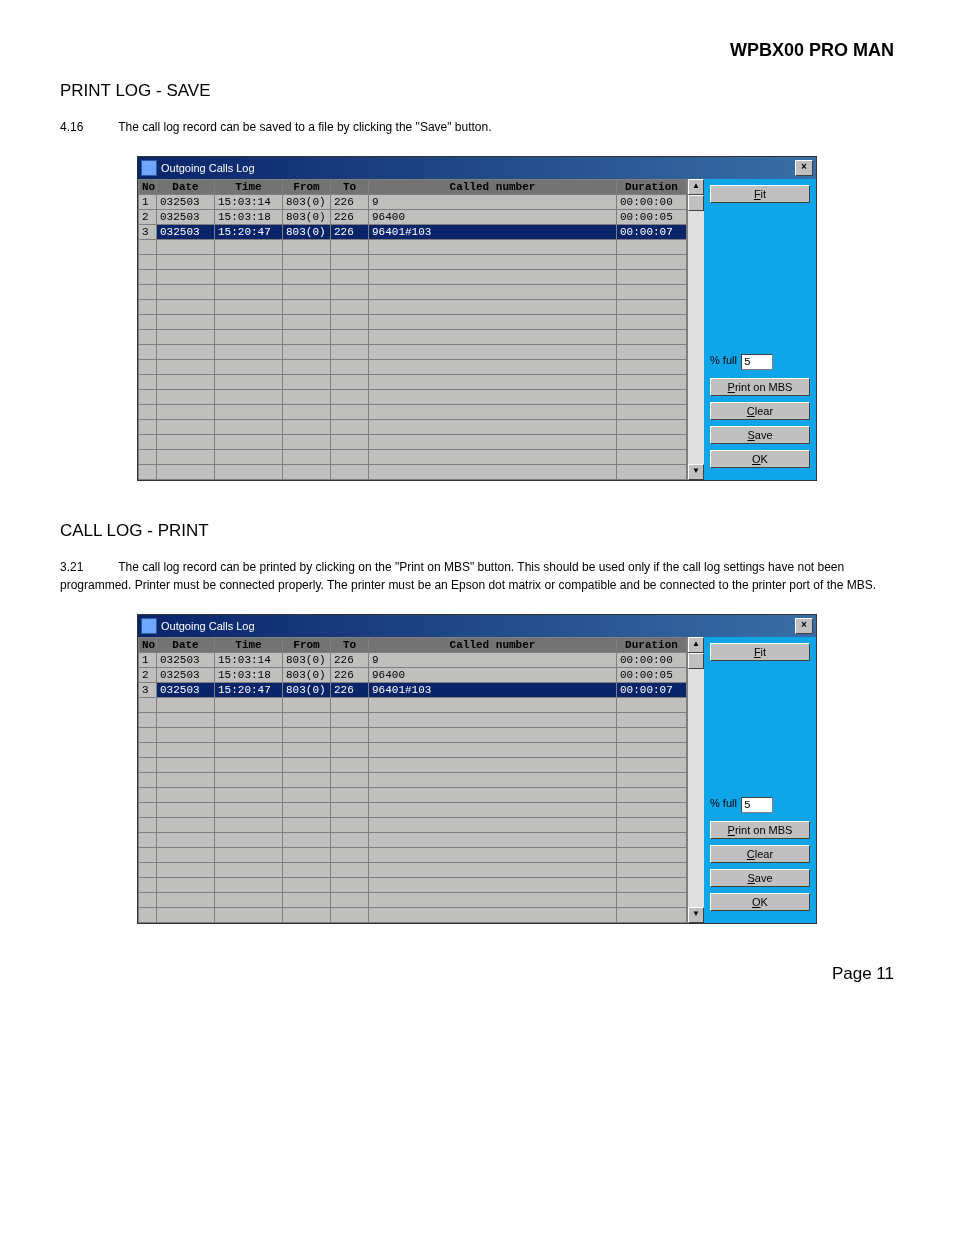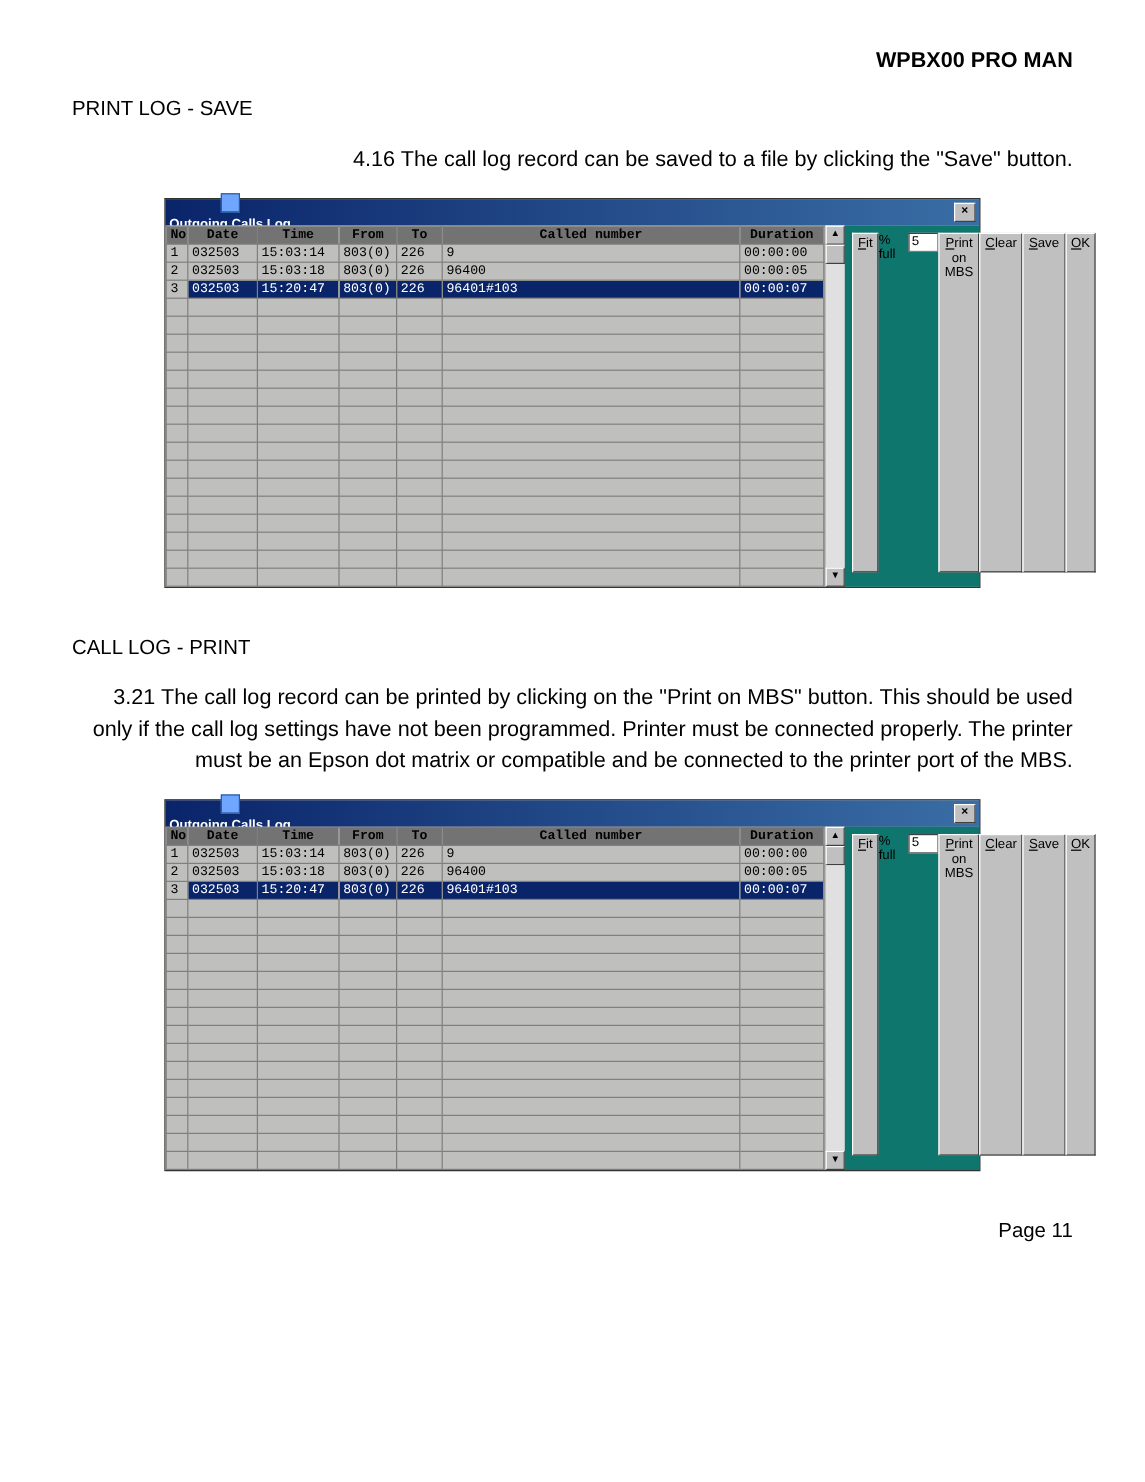--- a/index.html
+++ b/index.html
@@ -15,24 +15,23 @@
     text-align: right;
     font-weight: bold;
     font-size: 18px;
     margin-bottom: 20px;
   }
   .section-title {
     font-size: 17px;
     margin-bottom: 18px;
   }
   .para {
-    font-size: 18px;
+    font-size: 12px;
     line-height: 1.45;
     margin-bottom: 20px;
-    text-align: right;
   }
   .para .num {
     display: inline-block;
     width: 55px;
   }
   .page-num {
     text-align: right;
     font-size: 17px;
     margin-top: 30px;
   }
@@ -52,23 +51,22 @@
     display: flex;
     align-items: center;
     justify-content: space-between;
     padding: 2px 3px;
     height: 18px;
   }
   .titlebar-left {
     display: flex;
     align-items: center;
     gap: 4px;
-    font-weight: bold;
+    font-weight: normal;
     font-size: 11px;
-    flex-direction: column;
   }
   .title-icon {
     width: 14px;
     height: 14px;
     background: #6fa6ff;
     border: 1px solid #2e5c9a;
     display: inline-block;
   }
   .title-close {
     width: 16px;
@@ -155,23 +153,24 @@
     border-bottom-color:#404040;
     box-sizing:border-box;
     text-align:center;
     font-size:8px;
     line-height:12px;
   }
   .scroll-track {flex:1; background:#e0e0e0;}
 
   .sidepanel {
     width: 100px;
-    background: #0f766e;
+    background: #0ea5e9;
     padding: 6px 6px 6px 6px;
     display: flex;
+    flex-direction: column;
   }
   .spacer-flex {flex:1;}
   .win-btn {
     background: #c0c0c0;
     border: 1px solid #fff;
     border-right-color:#404040;
     border-bottom-color:#404040;
     padding: 2px 4px;
     font-size: 11px;
     margin-bottom: 6px;

